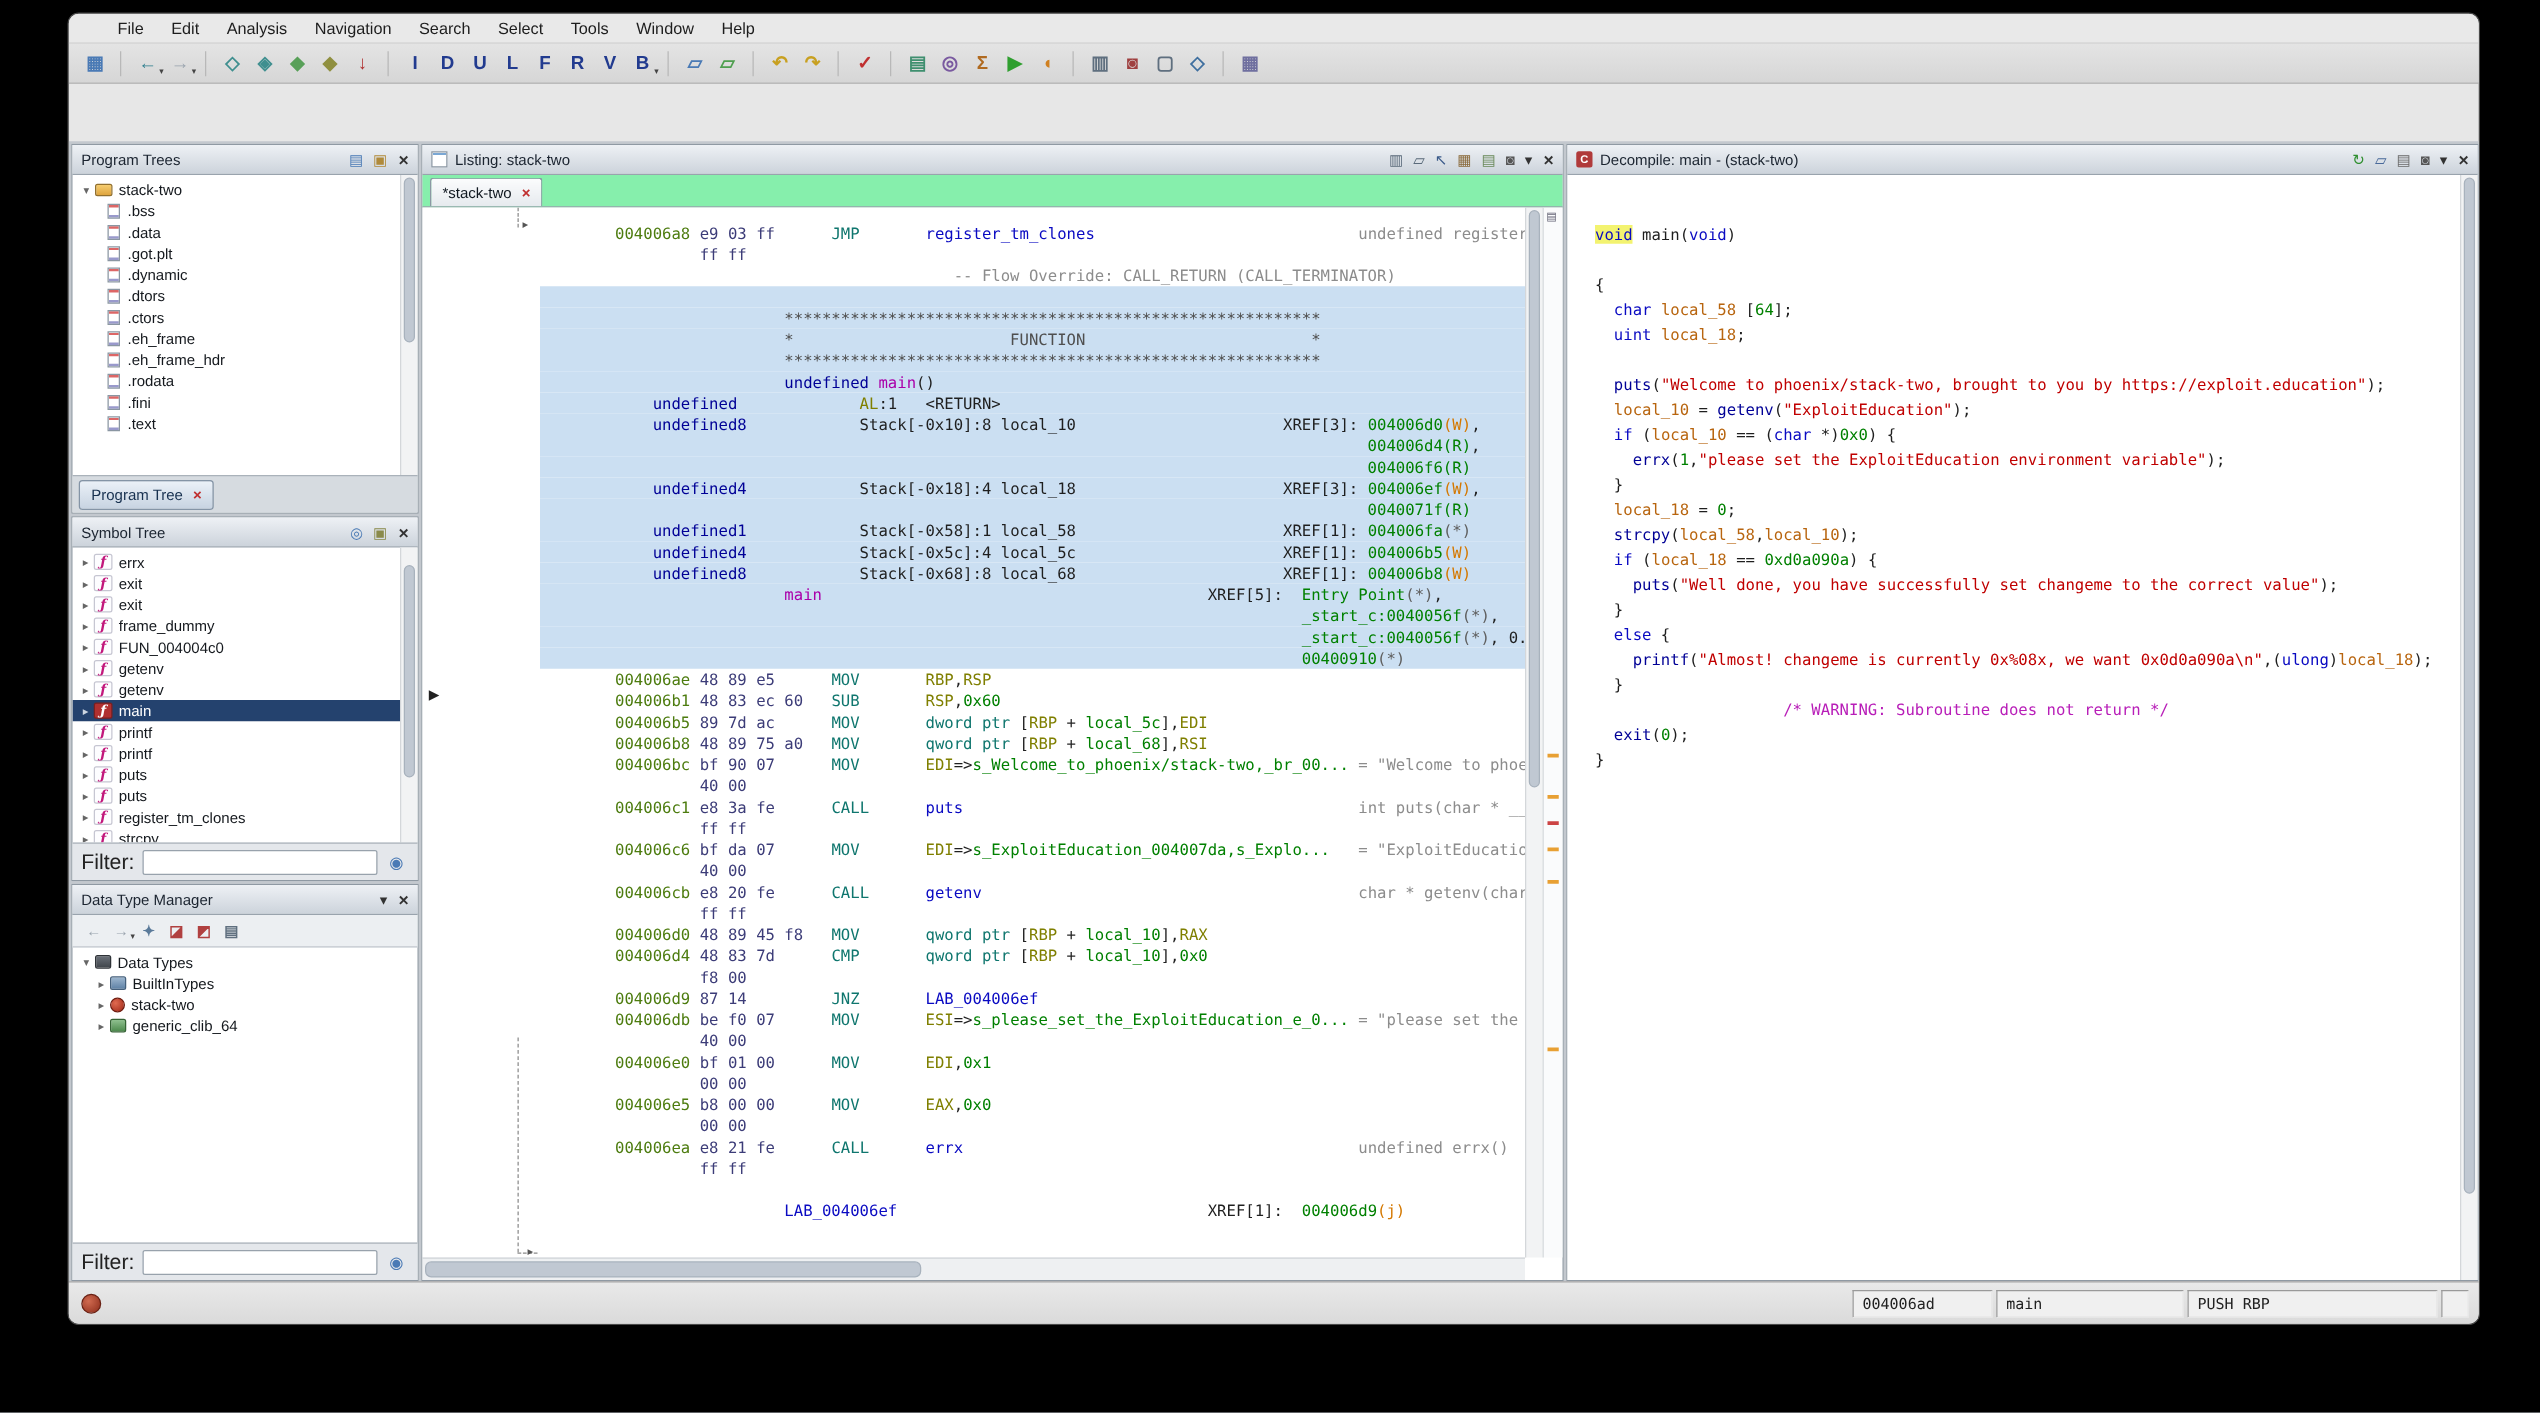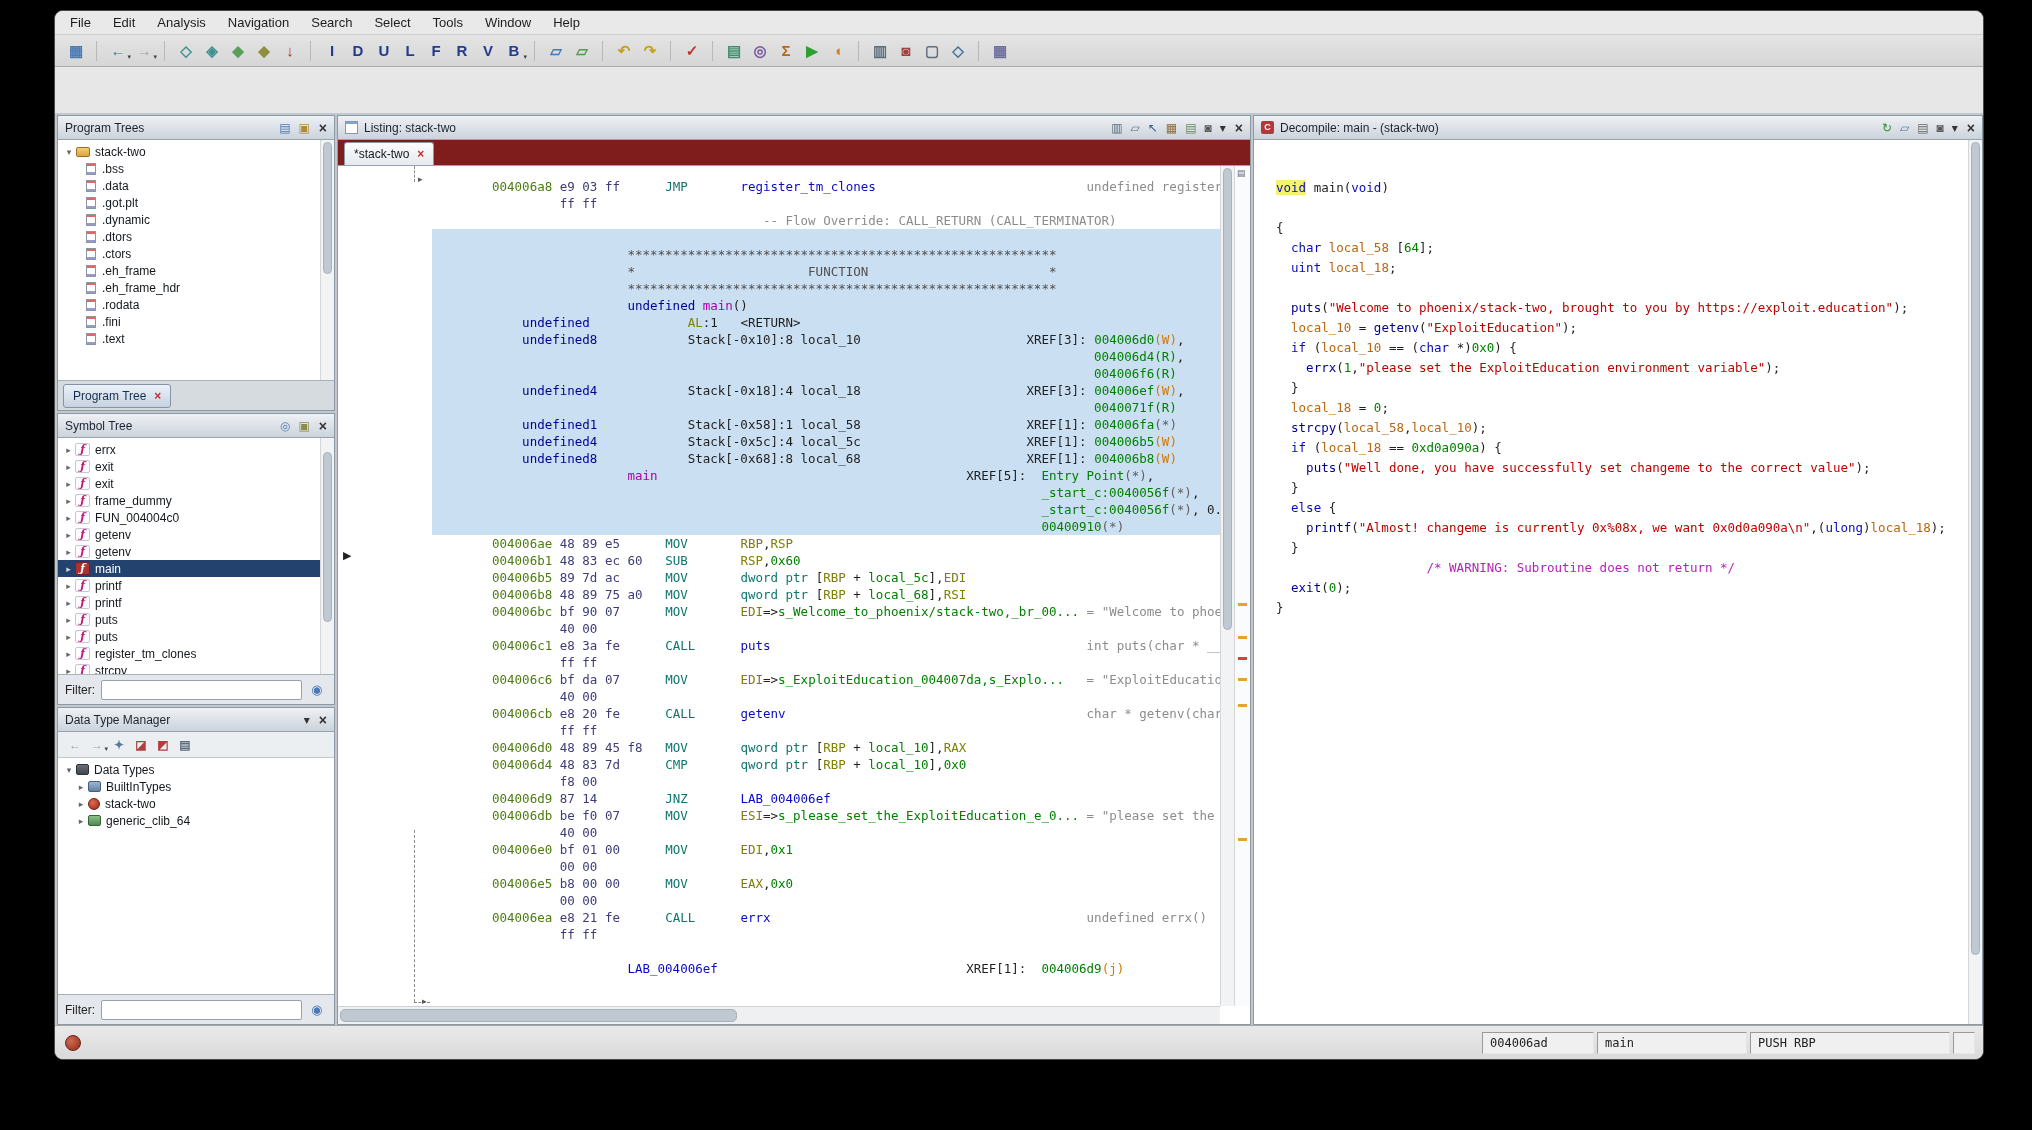--- a/index.html
+++ b/index.html
@@ -4,21 +4,21 @@
 <style>
   *{box-sizing:border-box;margin:0;padding:0;}
   body{width:2032px;height:1130px;background:#000;position:relative;font-family:"Liberation Sans",sans-serif;overflow:hidden;}
   .window{position:absolute;left:54px;top:10px;width:1930px;height:1050px;background:#e7e7e7;border-radius:9px;overflow:hidden;border:1px solid #4a4a4a;box-shadow:0 20px 60px rgba(0,0,0,.8);}
   .titlebar{height:46px;background:linear-gradient(#f0f0f0,#d8d8d8);border-bottom:1px solid #b2b2b2;position:relative;}
   .tl{position:absolute;top:16px;width:13px;height:13px;border-radius:50%;}
   .tl.red{left:20px;background:#ff5f57;border:1px solid #e0443e;}
   .tl.yel{left:42px;background:#febc2e;border:1px solid #d89e24;}
   .tl.grn{left:64px;background:#28c840;border:1px solid #1eae31;}
   .wtitle{position:absolute;left:0;right:0;top:0;line-height:46px;text-align:center;font-size:13px;color:#3c3c3c;}
-  .menubar{height:24px;background:#e9e9e9;border-bottom:1px solid #cdcdcd;padding-left:4px;display:flex;}
+  .menubar{height:24px;background:#e9e9e9;border-bottom:1px solid #cdcdcd;padding-left:28px;display:flex;}
   .menu-item{font-size:13px;color:#1d1d1d;padding:0 11px;line-height:23px;}
   .toolbar{height:32px;background:linear-gradient(#e4e4e4,#d6d6d6);border-bottom:1px solid #adadad;display:flex;align-items:center;padding-left:8px;}
   .tb-btn{width:24px;height:24px;display:inline-flex;align-items:center;justify-content:center;position:relative;margin:0 1px;border-radius:3px;}
   .tb-glyph{font-size:15px;line-height:1;font-weight:bold;}
   .tb-dd{font-size:7px;color:#444;position:absolute;right:-1px;bottom:2px;}
   .tb-sep{width:8px;height:20px;border-right:1px solid #b8b8b8;margin-right:8px;display:inline-block;}
   .main{position:absolute;top:102px;left:0;right:0;bottom:34px;background:#c3c8ce;}
   .panel{position:absolute;background:#fff;border:1px solid #8f99a3;}
   #panel-pt{left:2px;top:2px;width:278px;height:296px;}
   #panel-st{left:2px;top:300px;width:278px;height:292px;}
@@ -48,31 +48,31 @@
   .tree-row.sel{background:#24426e;}
   .tree-row.sel .tlabel{color:#fff;}
   .tree-row.sel .exp{color:#cdd6e2;}
   .tree-row.sel .fchip{background:#b03030;border-color:#7c1f1f;color:#fff;}
   .dt-ic{width:13px;height:11px;border-radius:2px;margin-right:5px;flex:0 0 auto;}
   .dt-root{background:linear-gradient(#6a7078,#41464c);border:1px solid #2e3237;}
   .dt-blue{background:linear-gradient(#9db6cf,#5f82a6);border:1px solid #45607c;}
   .dt-red{background:radial-gradient(circle at 35% 35%,#e06a50,#a02818);border:1px solid #701c10;border-radius:50%;width:12px;height:12px;}
   .dt-green{background:linear-gradient(#8fc08f,#4d8a4d);border:1px solid #356335;}
   .filter{position:absolute;left:0;right:0;bottom:0;height:30px;border-top:1px solid #aab2ba;background:#e4e7eb;display:flex;align-items:center;padding:0 7px;}
-  .filter label{font-size:12px;color:#222;margin-right:6px;}
+  .filter label{font-size:17px;color:#222;margin-right:6px;}
   .filter input{flex:1;height:20px;border:1px solid #98a2ac;background:#fff;border-radius:2px;font-size:12px;padding:0 4px;min-width:0;}
   .fbtn{width:20px;height:20px;margin-left:5px;display:flex;align-items:center;justify-content:center;color:#4a7ab5;font-size:13px;flex:0 0 auto;}
   .pt-tabrow{position:absolute;left:0;right:0;bottom:0;height:30px;background:#d6dbe0;border-top:1px solid #aab2ba;padding:3px 0 0 5px;}
   .pt-tab{display:inline-flex;align-items:center;height:24px;padding:0 9px;background:linear-gradient(#ebf1f8,#c7d3e1);border:1px solid #8494a6;border-radius:3px;font-size:12px;color:#17304f;}
   .tab-x{color:#c03030;font-weight:bold;margin-left:8px;font-size:12px;line-height:1;}
   .dtm-tools{position:absolute;top:24px;left:0;right:0;height:26px;border-bottom:1px solid #c2c8ce;background:#eceff2;display:flex;align-items:center;padding-left:6px;}
   .dtm-tools .tb-btn{width:20px;height:20px;}
   .dtm-tools .tb-glyph{font-size:12px;}
   
-  .tabbar{position:absolute;top:24px;left:0;right:0;height:26px;background:#7f1d1d;border-bottom:1px solid #99a3ad;display:flex;align-items:flex-end;padding-left:6px;}
+  .tabbar{position:absolute;top:24px;left:0;right:0;height:26px;background:#86efac;border-bottom:1px solid #99a3ad;display:flex;align-items:flex-end;padding-left:6px;}
   .tab{height:23px;background:linear-gradient(#fbfcfd,#e6eaee);border:1px solid #8c98a4;border-bottom:none;border-radius:3px 3px 0 0;display:flex;align-items:center;padding:0 9px;font-size:12px;color:#101820;}
   .lst-body{position:absolute;top:50px;left:0;right:30px;bottom:18px;background:#fff;overflow:hidden;}
   .lst-text{position:absolute;left:94px;right:0;top:12px;font:12.5px "DejaVu Sans Mono",monospace;}
   .lst-line{height:17px;line-height:17px;white-space:pre;padding-left:60px;}
   .lst-line.sel{background:#cbdff2;}
   .gutter{position:absolute;left:0;top:0;width:94px;bottom:0;}
   .cursor-arrow{position:absolute;left:5px;top:383px;font-size:11px;color:#222;}
   .jline{position:absolute;border-left:1px dashed #8a8a8a;}
   .jlineh{position:absolute;border-top:1px dashed #8a8a8a;}
   .jarrow{position:absolute;font-size:9px;color:#555;}

